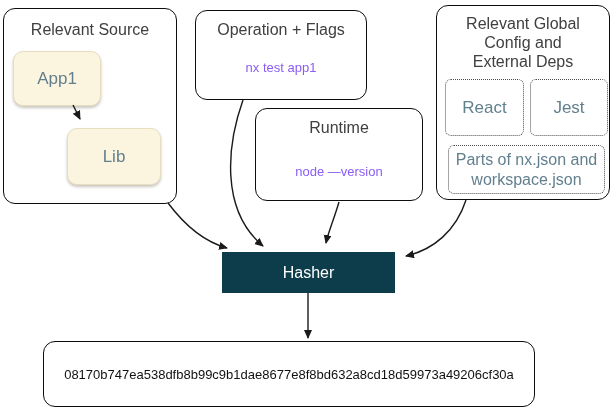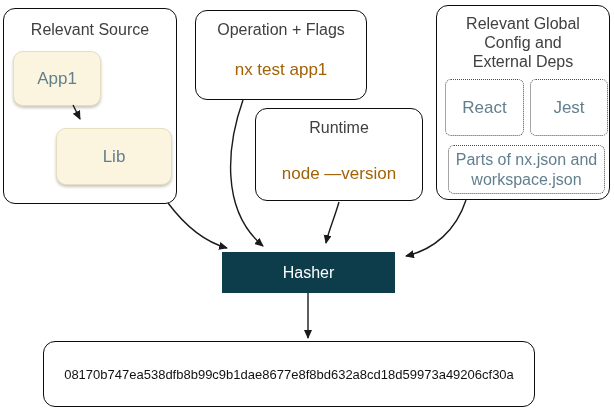--- a/index.html
+++ b/index.html
@@ -47,22 +47,22 @@
     border: 1.6px dotted #4d4d4d;
     border-radius: 6px;
     display: flex; align-items: center; justify-content: center;
     text-align: center;
     color: #627f8e;
     font-size: 17px;
   }
   .command {
     position: absolute; left: 0; right: 0;
     text-align: center;
-    color: #a16207;
-    font-size: 17px;
+    color: #8b5cf6;
+    font-size: 13px;
   }
   .hasher {
     position: absolute;
     left: 222px; top: 252px; width: 173px; height: 41px;
     box-sizing: border-box;
     background: #0d3c4b;
     border-radius: 0;
     display: flex; align-items: center; justify-content: center;
     color: #ffffff;
     font-size: 16px;
@@ -75,21 +75,21 @@
     border: 1.3px solid #0d0d0d;
     border-radius: 12px;
     display: flex; align-items: center; justify-content: center;
     color: #111111;
     font-size: 13px;
   }
   
   #box-source   { left: 3px;   top: 8px;   width: 174px; height: 196px; }
   #box-source .frame-title { top: 12px; }
   #node-app1    { left: 9px;   top: 42px;  width: 88px;  height: 55px; }
-  #node-lib     { left: 52px;  top: 119px; width: 116px;  height: 57px; }
+  #node-lib     { left: 63px;  top: 119px; width: 94px;  height: 57px; }
 
   #box-operation{ left: 195px; top: 10px;  width: 172px; height: 90px; }
   #box-operation .frame-title { top: 10px; }
   #box-operation .command     { top: 49px; }
 
   #box-runtime  { left: 255px; top: 108px; width: 168px; height: 93px; }
   #box-runtime .frame-title { top: 10px; }
   #box-runtime .command     { top: 55px; }
 
   #box-global   { left: 436px; top: 5px;   width: 174px; height: 195px; }

